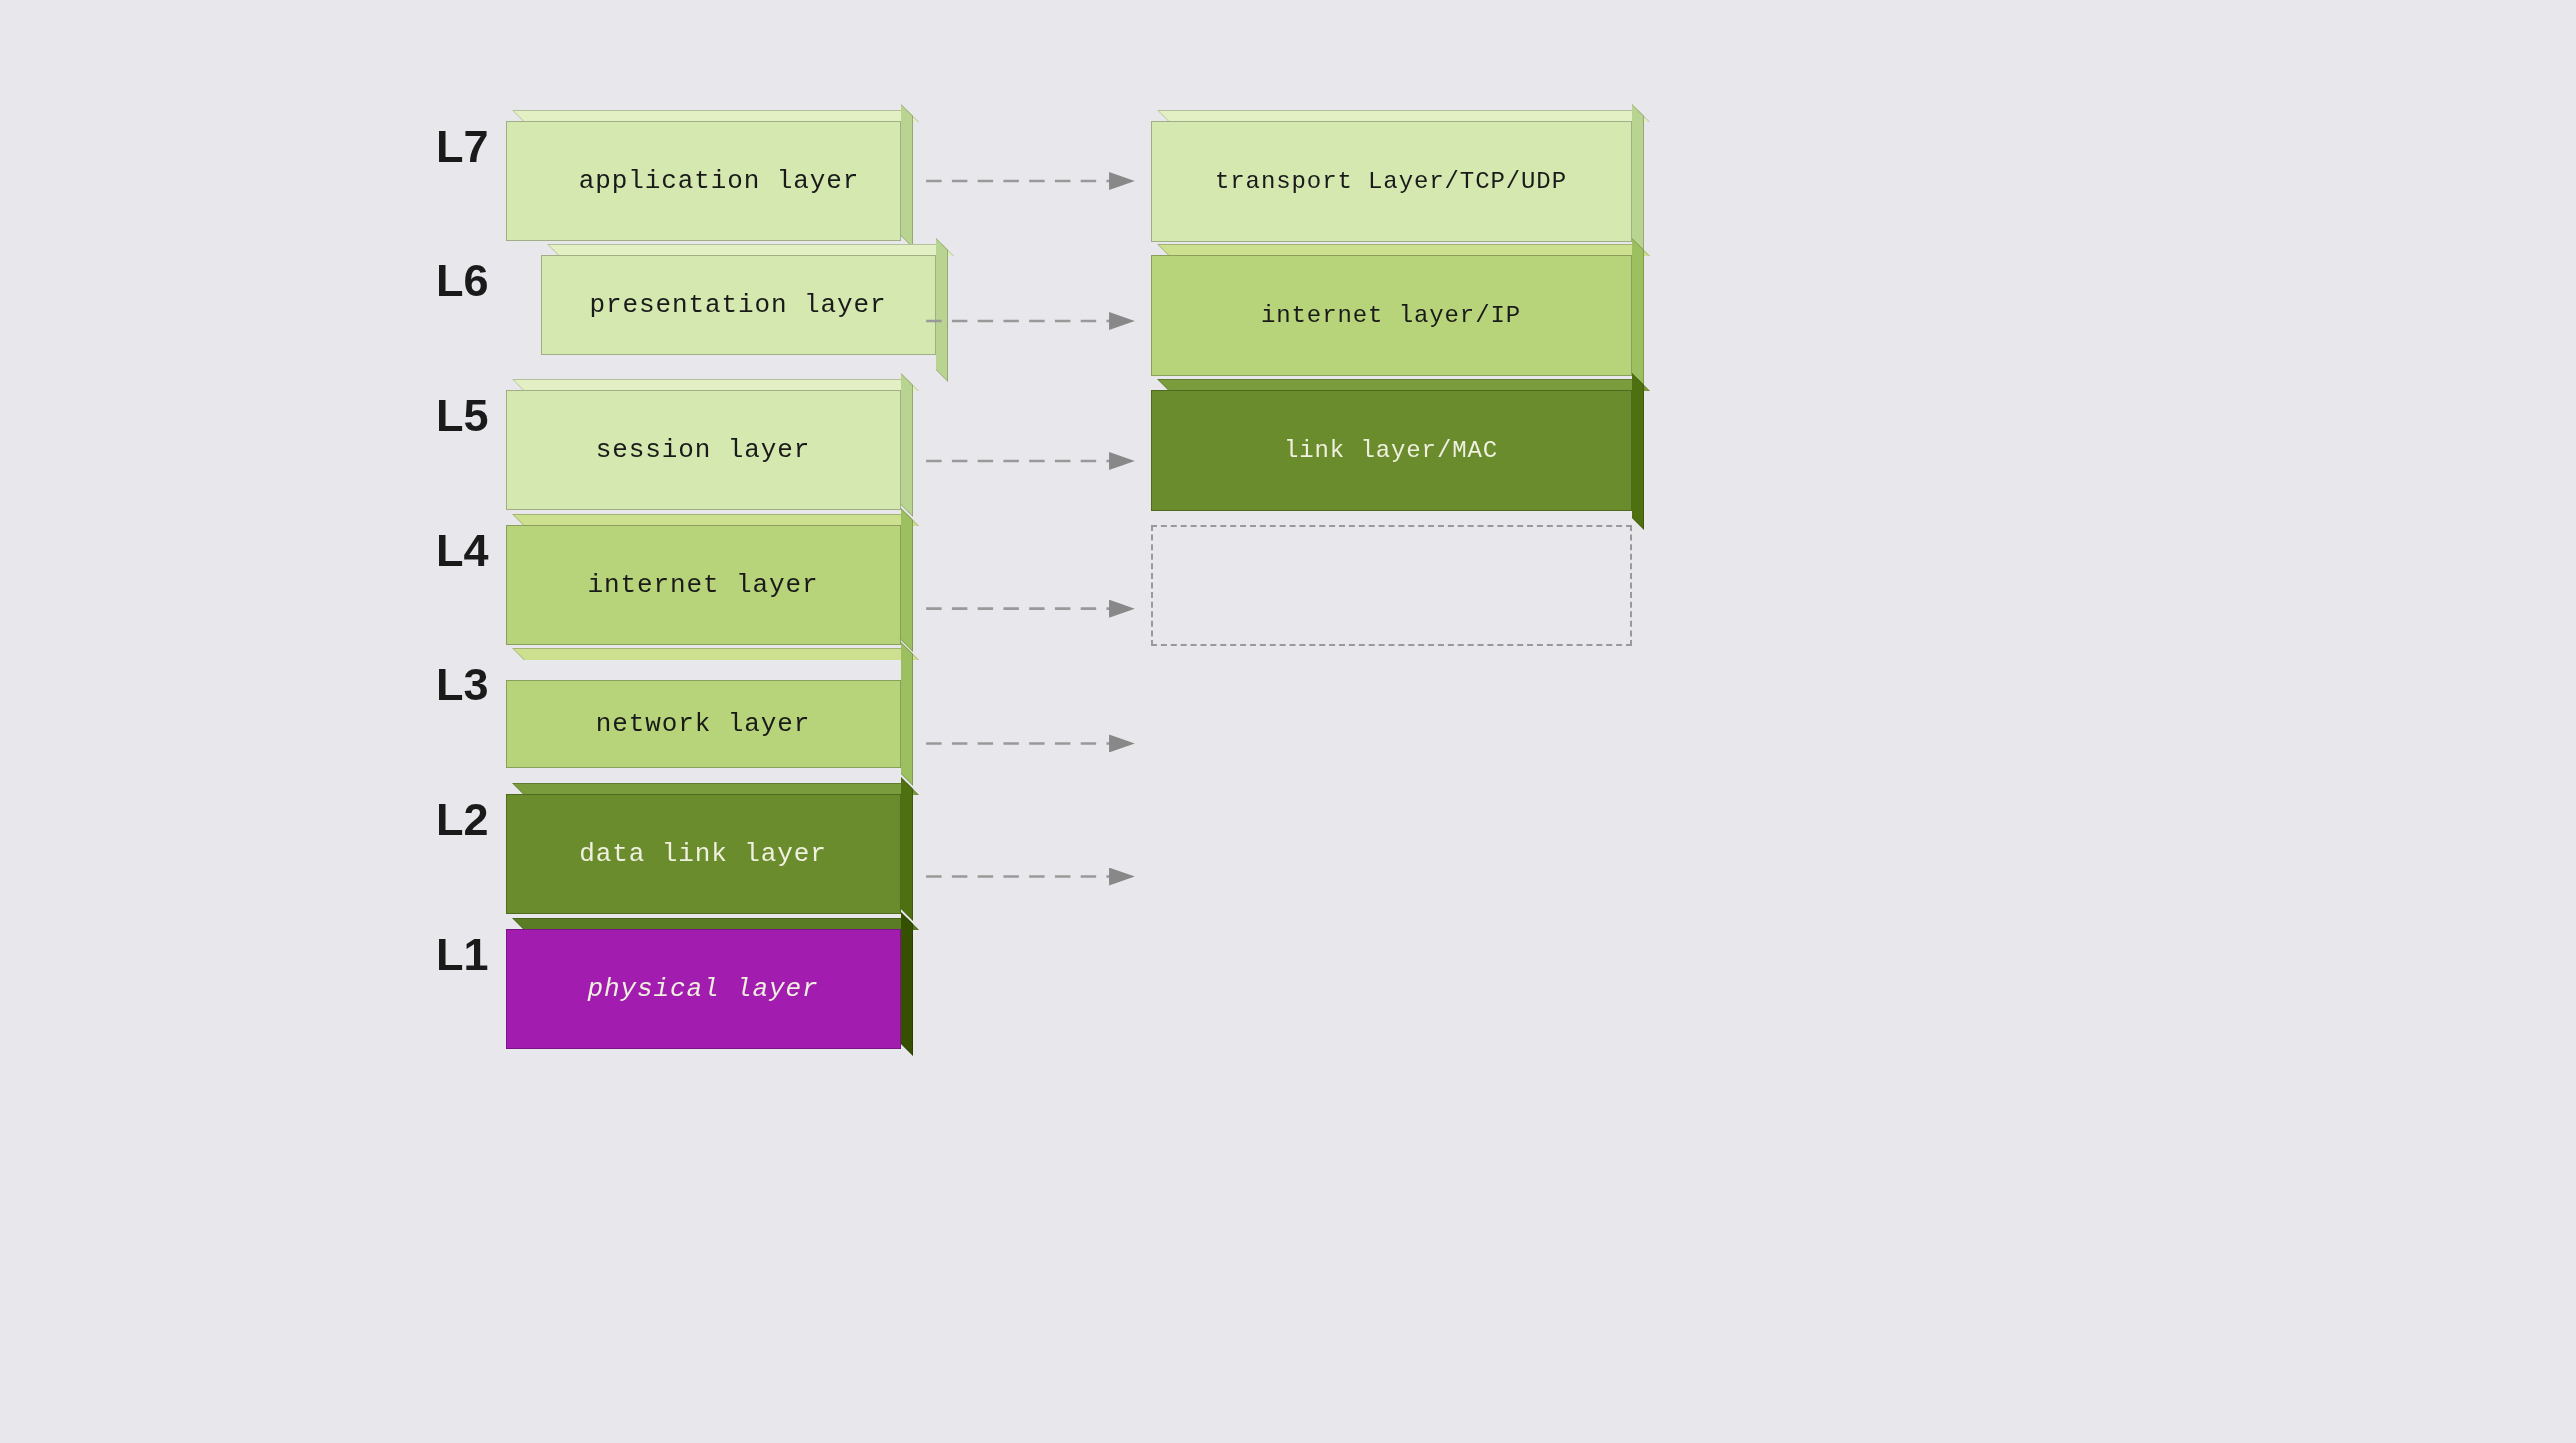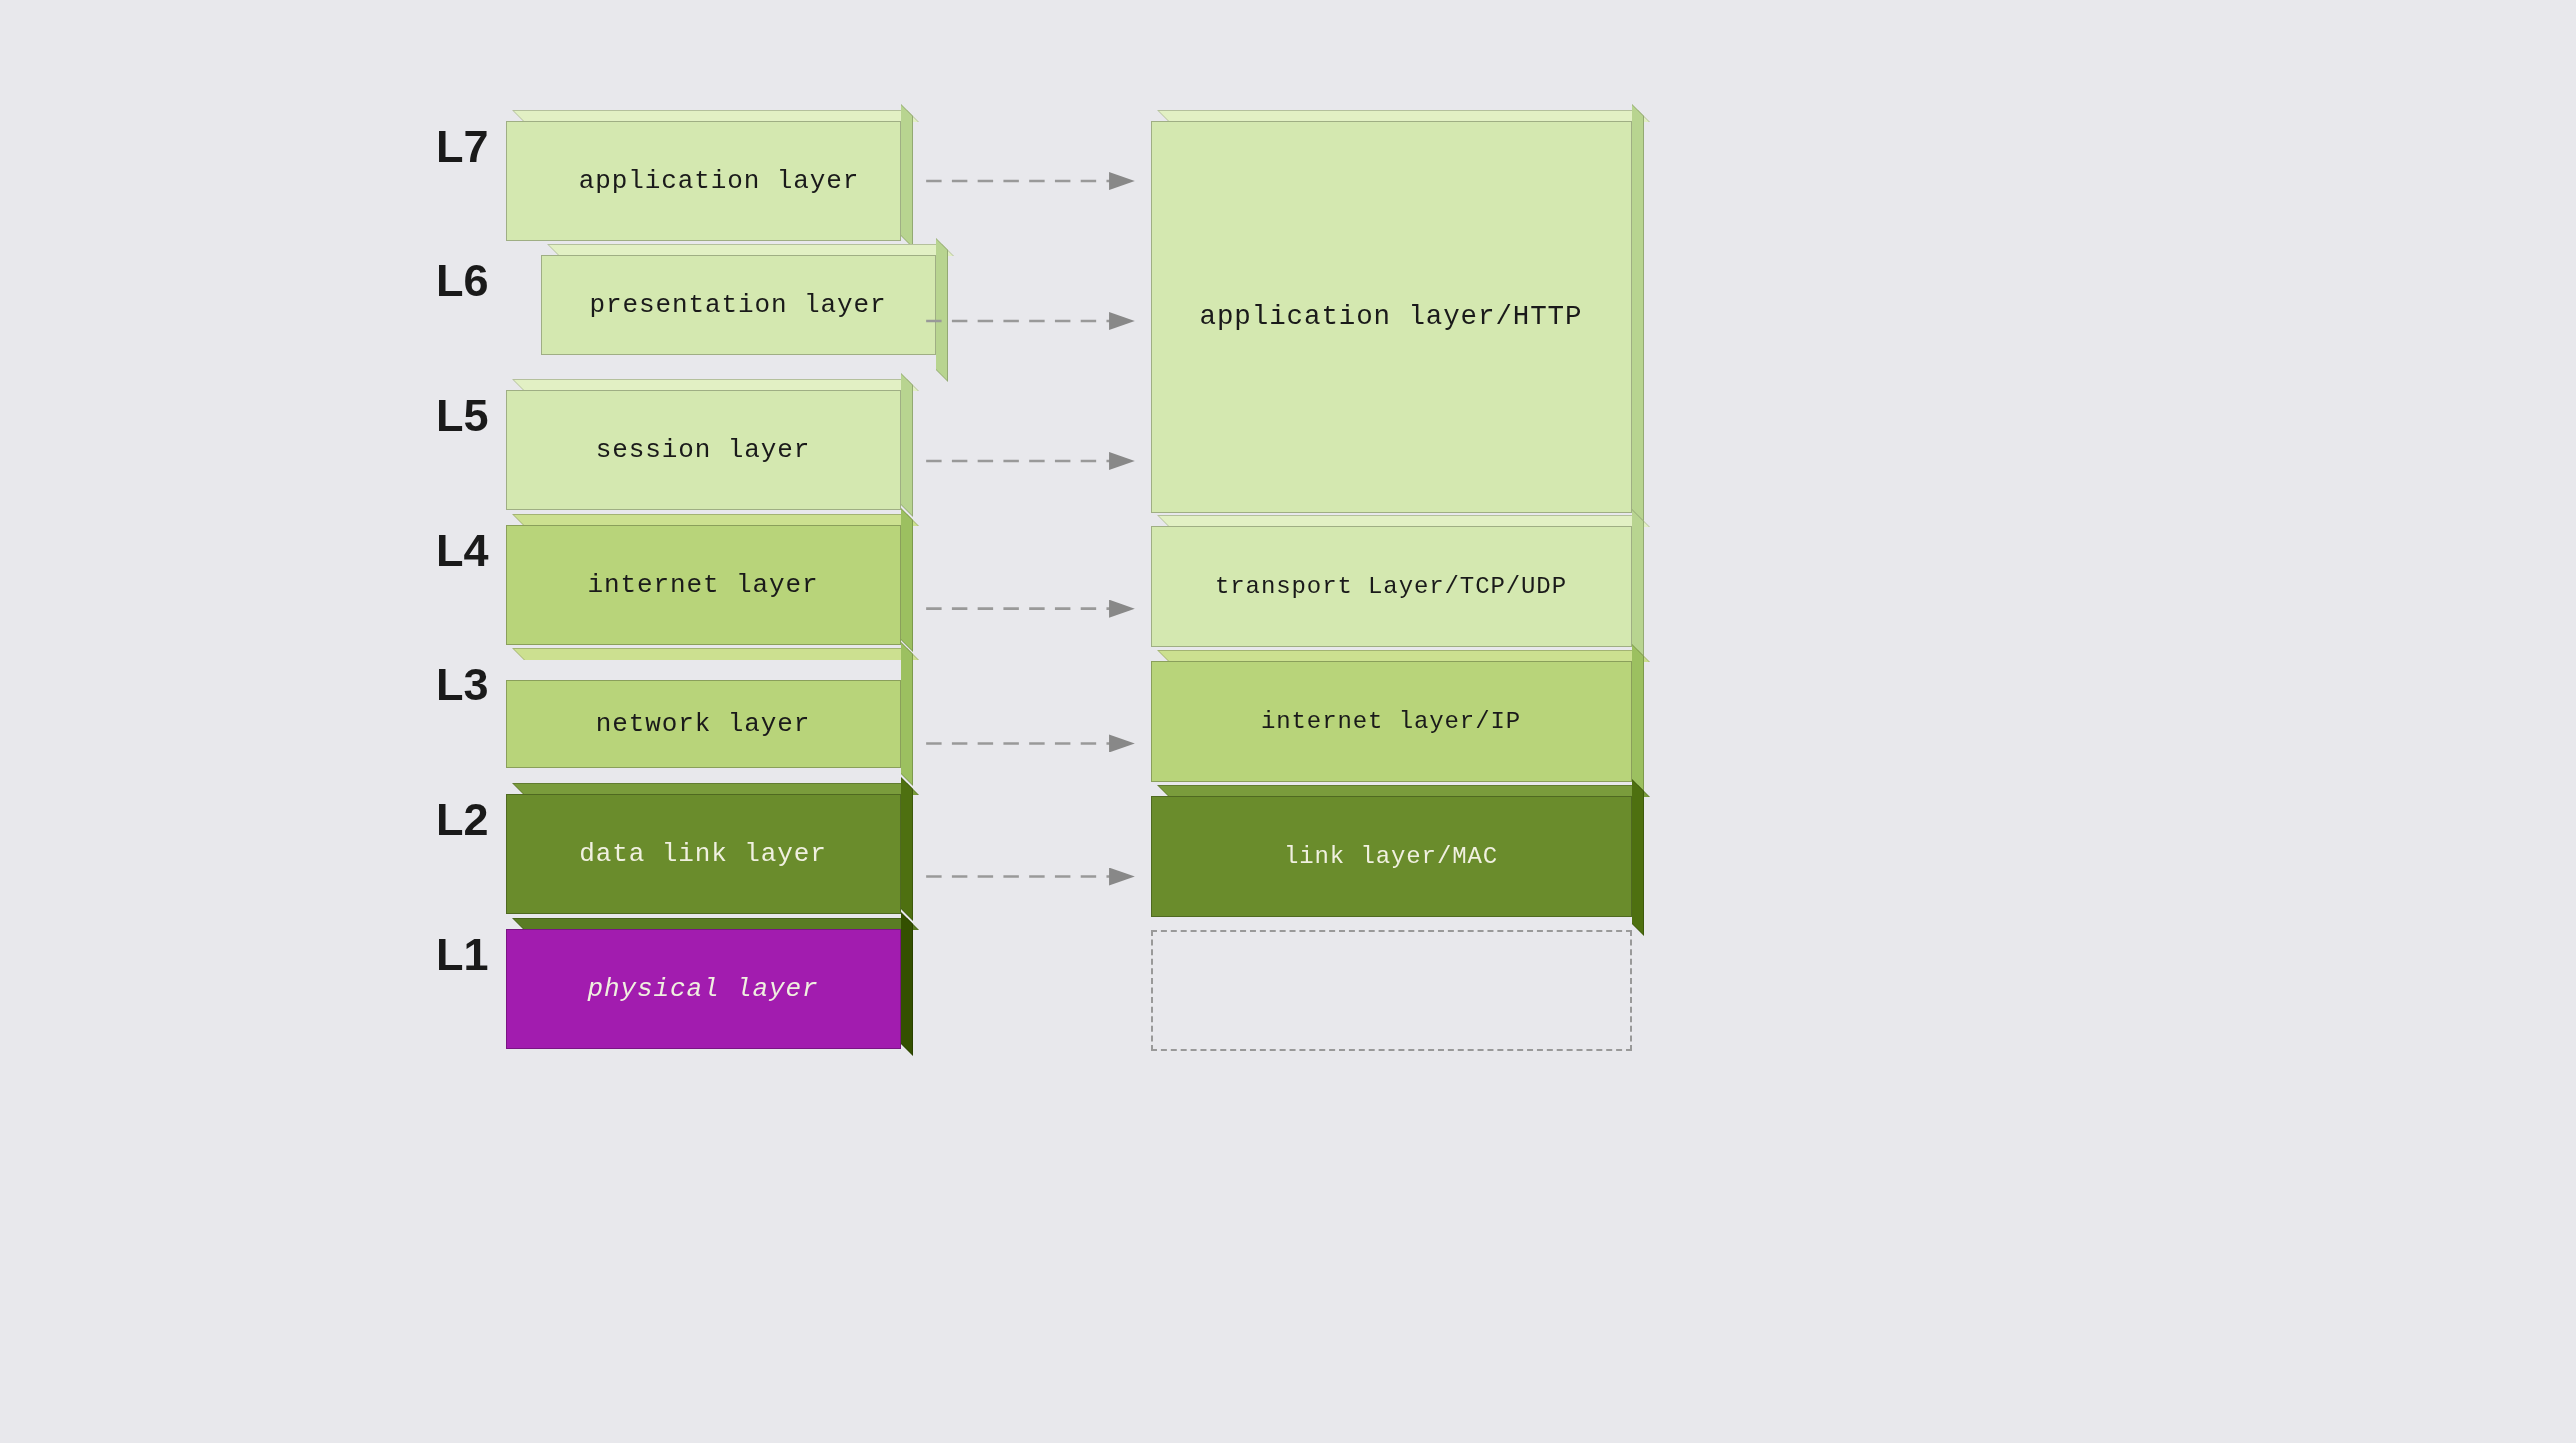--- a/index.html
+++ b/index.html
@@ -291,27 +291,20 @@
         <div class="front" style="height:120px;">
             <span>physical layer</span>
           </div>
       </div>
     </div>
 
   </div>
 
   <div class="tcp-stack" style="left: 893px; top: 43px;">
 
-    <div class="tcp-layer-box tcp-light-green" style="height: 404px; width: 507px; margin-bottom: 1.7px;">
-      <div class="top" style="top:-11px;"></div>
-      <div class="right" style="top:-11px; height: 416px;"></div>
-      <div class="front" style="height: 392px; width: 481px; font-size: 27.5px;">
-          <span>application layer/HTTP</span>
-        </div>
-    </div>
 
     <div class="tcp-layer-box tcp-light-green" style="height: 133px; width: 507px; margin-bottom: 1.7px;">
       <div class="top" style="top:-11px;"></div>
       <div class="right" style="top:-11px; height: 145px;"></div>
       <div class="front" style="height: 121px; width: 481px; font-size: 24px;">
           <span>transport Layer/TCP/UDP</span>
         </div>
     </div>
 
     <div class="tcp-layer-box tcp-mid-green" style="height: 133px; width: 507px; margin-bottom: 1.7px;">

